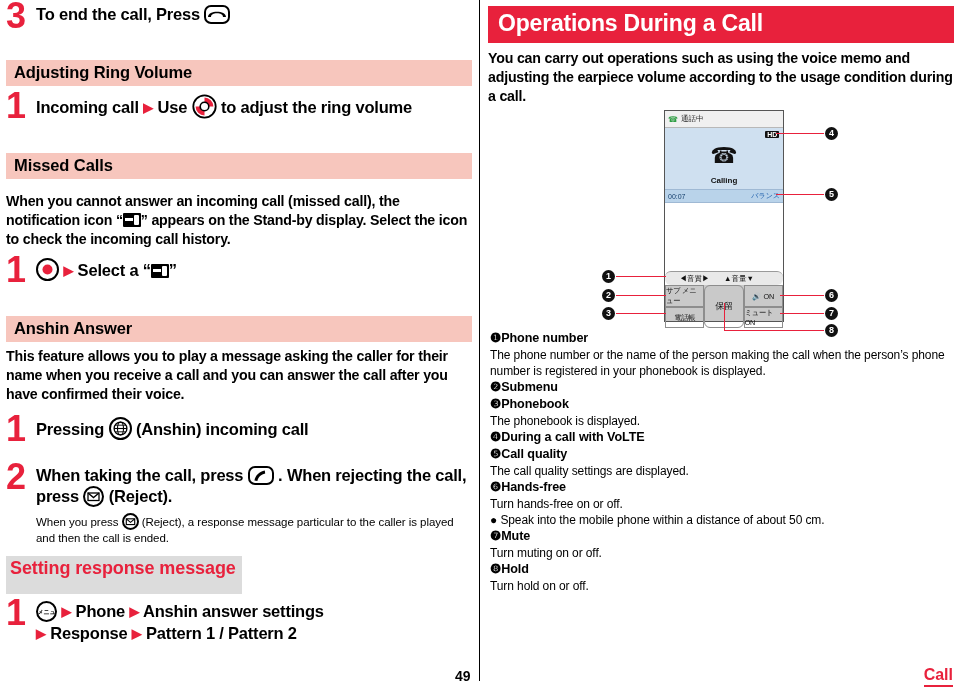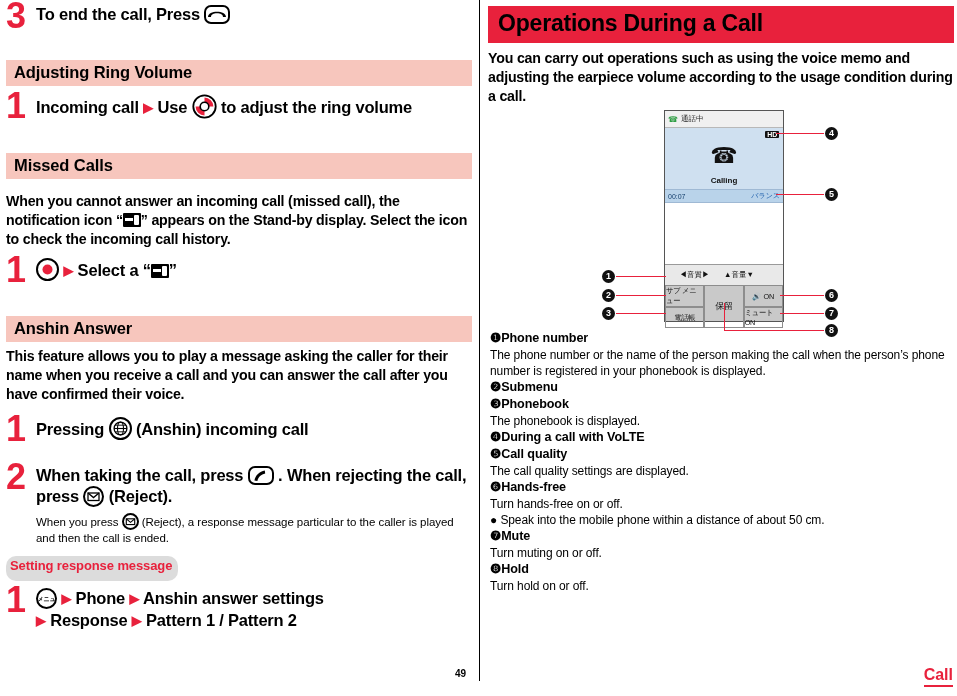--- a/index.html
+++ b/index.html
@@ -19,32 +19,31 @@
   .col-divider { position: absolute; left: 479px; top: 0; width: 1px; height: 681px; background: #000; }
 
   
   .band-pink {
     background: #f7c6bd; color: #000;
     font-size: 16.5px; font-weight: bold;
     padding: 3px 8px 4px 8px;
     letter-spacing: -0.1px;
   }
   .band-red {
-    background: #e8213c; color: #000000;
+    background: #e8213c; color: #ffffff;
     font-size: 23px; font-weight: bold;
     padding: 4px 10px 6px 10px;
     letter-spacing: -0.2px;
   }
   .band-gray {
     display: inline-block;
     background: #dcdcdc; color: #e8213c;
-    font-size: 13px; font-weight: bold;
-    padding: 2px 6px 8px 4px;
+    font-size: 18px; font-weight: bold;
+    padding: 2px 6px 15px 4px;
     letter-spacing: -0.1px;
-    border-radius: 10px;
   }
 
   
   .step { position: relative; padding-left: 30px; margin-top: 6px; }
   .step .num {
     position: absolute; left: 0; top: -6px;
     color: #e8213c; font-size: 36px; font-weight: bold;
     line-height: 1; font-family: "Liberation Sans", sans-serif;
   }
   .step .body {
@@ -134,48 +133,48 @@
     height:13px; background:#b9d3ea; display:flex; align-items:center;
     justify-content:space-between; padding:0 3px; font-size:7px; color:#16406e;
     border-bottom:1px solid #9fb9d4;
   }
   .ph-status .bal { color:#1558a8; font-size:7px; }
   .ph-number {
     position:absolute; left:0; right:0; top:160px; text-align:center;
     font-size:13.5px; color:#111; letter-spacing:-0.4px;
   }
   .ph-softrow1 {
-    position:absolute; left:0; right:0; bottom:36px; height:21px;
+    position:absolute; left:0; right:0; bottom:36px; height:14px;
     border-top:1px solid #9a9a9a; background:#e9e9e9;
-    display:flex; align-items:center; font-size:7.5px; color:#111;
+    display:flex; align-items:center; font-size:7.5px; color:#111;border-radius:6px;
   }
   .ph-softrow1 .l { width:50%; text-align:center; }
   .ph-softrow1 .r { width:50%; text-align:left; }
   .ph-keys {
     position:absolute; left:0; right:0; bottom:0; height:36px;
     display:grid; grid-template-columns:1fr 1fr 1fr; grid-template-rows:1fr 1fr;
     background:#c9c9c9;
   }
   .ph-keys div {
     border:1px solid #8d8d8d; font-size:7.3px; color:#111;
     display:flex; align-items:center; justify-content:center; letter-spacing:-0.3px;
   }
-  .ph-keys .hold { grid-row:1 / span 2; grid-column:2; font-size:9px; }
+  .ph-keys .hold { grid-row:1 / span 2; grid-column:2; font-size:9px;border-radius:6px; }
 
   
   .callout {
     position:absolute; width:13px; height:13px; border-radius:50%;
     background:#111; color:#fff; font-size:9px; font-weight:bold;
     display:flex; align-items:center; justify-content:center; line-height:1;
   }
   .lead { position:absolute; background:#e8213c; }
 
   .footer-num {
     position:absolute; left:455px; top:668px;
-    font-size:10px; font-weight:bold;
+    font-size:14px; font-weight:bold;
   }
   .footer-tab {
     position:absolute; right:4px; top:666px;
     color:#e8213c; font-size:16px; font-weight:bold;
     border-bottom:2.5px solid #e8213c; padding-bottom:1px;
   }
   .footer-tick { position:absolute; left:479px; top:655px; width:1px; height:26px; background:#000; }
 
   .gap-a { height: 34px; }
 </style>

